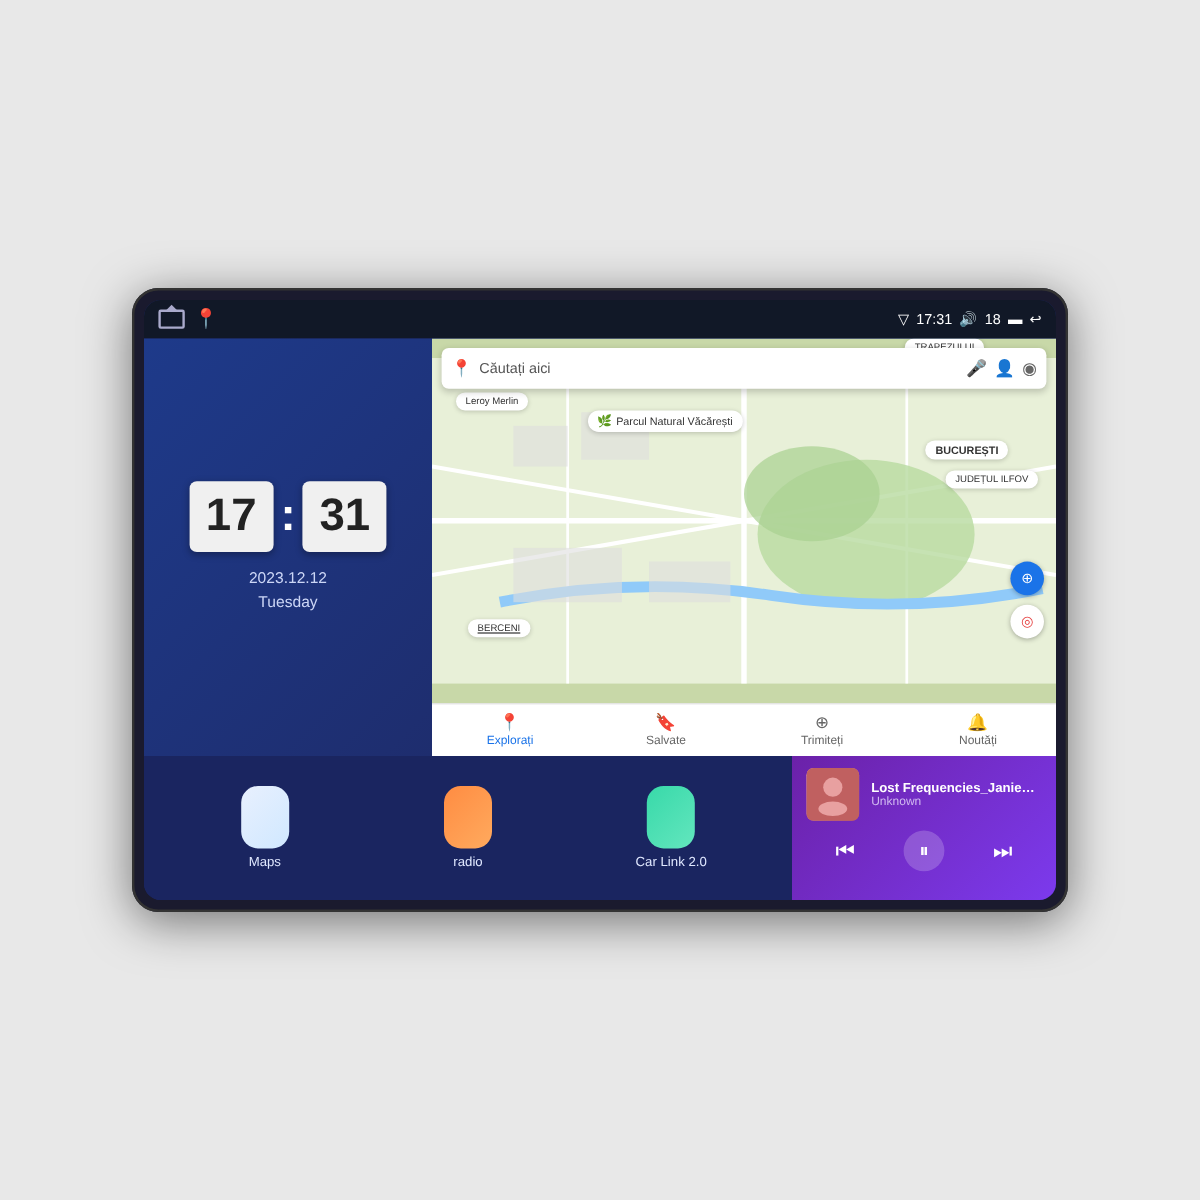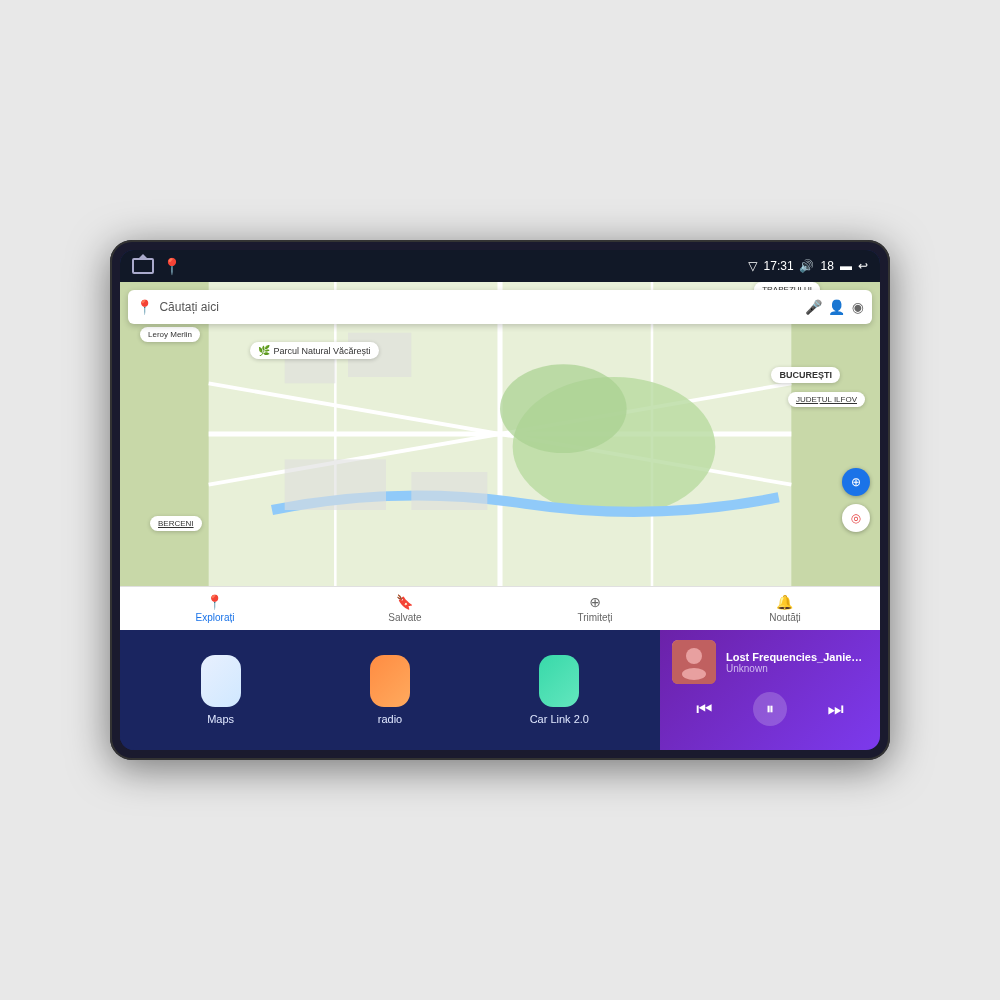--- a/index.html
+++ b/index.html
@@ -417,20 +417,31 @@
         <span>18</span>
         <span>▬</span>
         <span style="cursor:pointer;">↩</span>
       </div>
     </div>
 
     <div class="main-content">
 
       <div class="top-section">
 
+        <div class="clock-widget">
+          <div class="clock-display">
+            <div class="clock-block">17</div>
+            <span class="clock-colon">:</span>
+            <div class="clock-block">31</div>
+          </div>
+          <div class="clock-date">
+            <div>2023.12.12</div>
+            <div>Tuesday</div>
+          </div>
+        </div>
 
         <div class="map-section">
 
           <div class="map-bg">
             <svg width="100%" height="100%" viewBox="0 0 460 240" xmlns="http://www.w3.org/2000/svg">
 
               <rect width="460" height="240" fill="#e8f0d8"></rect>
 
               <line x1="0" y1="120" x2="460" y2="120" stroke="#fff" stroke-width="4"></line>
               <line x1="230" y1="0" x2="230" y2="240" stroke="#fff" stroke-width="4"></line>
@@ -452,21 +463,21 @@
             </svg>
 
             
             <div class="location-badge" style="top:60px; left:130px;">
               <span style="color:#4caf50;">🌿</span>
               <span style="font-size:9px;">Parcul Natural Văcărești</span>
             </div>
             <div class="location-badge" style="top:85px; right:40px;">
               <span style="font-size:9px; font-weight:bold;">BUCUREȘTI</span>
             </div>
-            <div class="location-badge" style="top:110px; right:15px;text-decoration:underline;">
+            <div class="location-badge" style="top:110px; right:15px;">
               <span style="font-size:8px;">JUDEȚUL ILFOV</span>
             </div>
             <div class="location-badge" style="top:0px; right:60px;">
               <span style="font-size:8px;">TRAPEZULUI</span>
             </div>
             <div class="location-badge" style="bottom:55px; left:30px;text-decoration:underline;">
               <span style="font-size:8px;">BERCENI</span>
             </div>
             <div class="location-badge" style="top:45px; left:20px;">
               <span style="font-size:8px;">Leroy Merlin</span>

